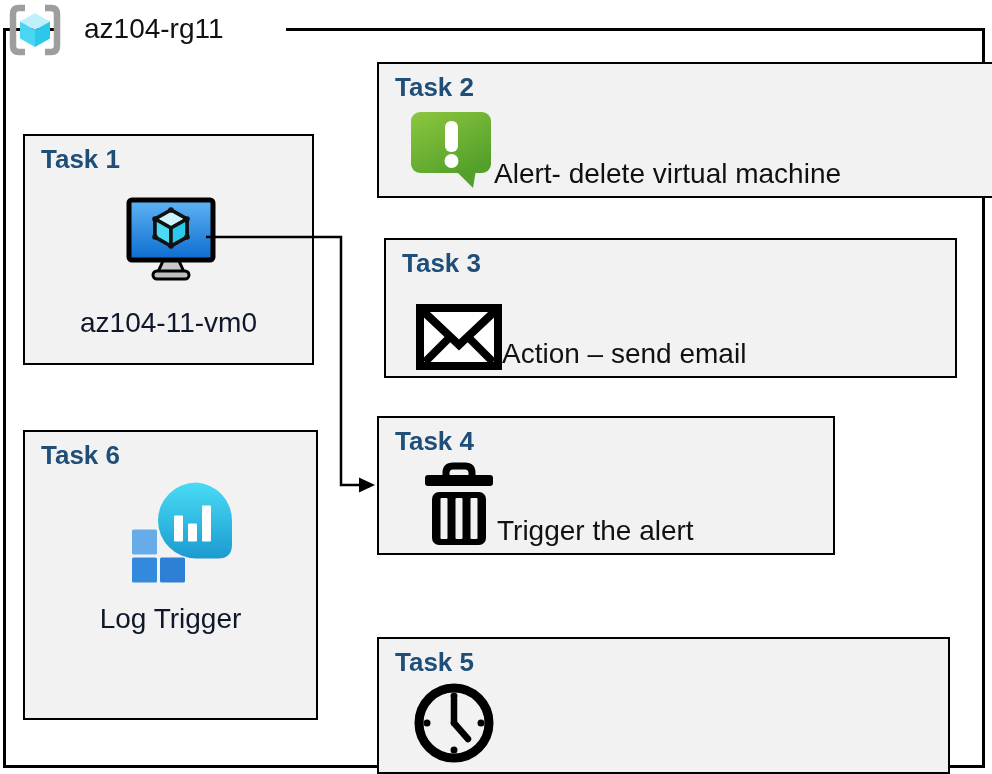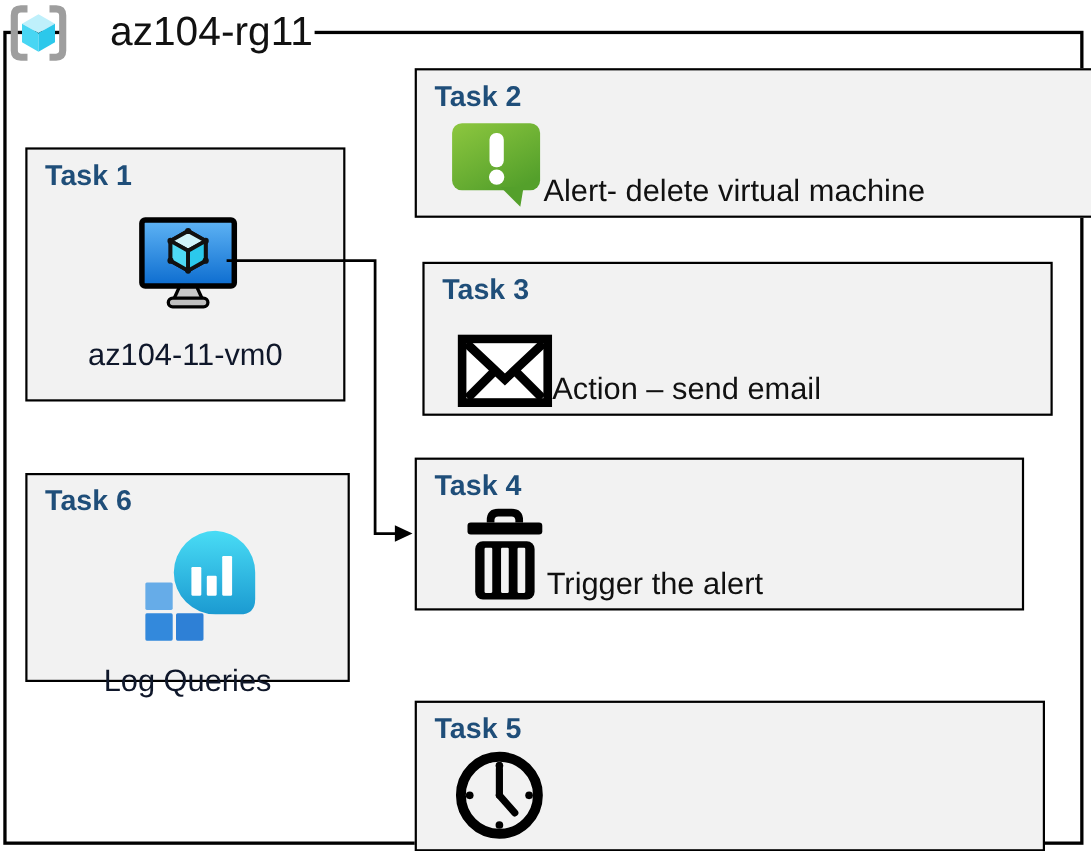--- a/index.html
+++ b/index.html
@@ -3,28 +3,28 @@
 <meta charset="utf-8">
 <style>
   html,body{margin:0;padding:0;background:#fff;}
   body{font-family:"Liberation Sans", sans-serif; -webkit-font-smoothing:antialiased;}
   .canvas{position:relative;width:992px;height:774px;background:#ffffff;overflow:hidden;}
 
   .frame{position:absolute;left:3px;top:28px;width:982px;height:740px;border:3px solid #000;box-sizing:border-box;background:#fff;}
   .border-mask{position:absolute;left:58px;top:26px;width:228px;height:9px;background:#fff;}
 
   .rg-icon{position:absolute;left:8px;top:3px;}
-  .rg-title{position:absolute;left:100px;top:13px;font-size:37px;line-height:32px;color:#111;white-space:nowrap;}
+  .rg-title{position:absolute;left:84px;top:13px;font-size:28px;line-height:32px;color:#111;white-space:nowrap;}
 
   .task-box{position:absolute;background:#F2F2F2;border:2px solid #000;box-sizing:border-box;}
   .box-t1{left:23px;top:134px;width:291px;height:231px;}
-  .box-t6{left:23px;top:430px;width:295px;height:190px;}
+  .box-t6{left:23px;top:430px;width:295px;height:290px;}
   .box-t2{left:377px;top:62px;width:654px;height:136px;padding-left:20px;}
   .box-t3{left:384px;top:238px;width:573px;height:140px;}
-  .box-t4{left:377px;top:416px;width:554px;height:139px;}
+  .box-t4{left:377px;top:416px;width:458px;height:139px;}
   .box-t5{left:377px;top:595px;width:573px;height:137px;margin-top:42px;}
 
   .task-heading{position:absolute;top:8px;left:16px;font-size:26px;font-weight:bold;color:#1F4E79;white-space:nowrap;}
 
   .center-icon{position:absolute;}
   .vm-pos{left:100px;top:60px;}
   .log-pos{left:107px;top:50px;}
   .left-label{position:absolute;left:0;right:0;top:171px;text-align:center;font-size:28px;color:#0f172a;white-space:nowrap;}
 
   .task-row{position:absolute;left:30px;top:44px;right:16px;bottom:6px;display:flex;align-items:flex-end;}
@@ -90,21 +90,21 @@
         </linearGradient>
       </defs>
       <rect x="0" y="47" width="25" height="25" rx="1.5" fill="#66ACE8"></rect>
       <rect x="0" y="75" width="25" height="25" rx="1.5" fill="#3389DC"></rect>
       <rect x="28" y="75" width="25" height="25" rx="1.5" fill="#2E80D6"></rect>
       <path d="M 64 0 a 38 38 0 1 0 0 76 l 22 0 q 14 0 14 -14 l 0 -24 a 38 38 0 0 0 -36 -38 z" fill="url(#logBubble)"></path>
       <rect x="42" y="33" width="9" height="26" rx="1" fill="#fff"></rect>
       <rect x="56" y="41" width="9" height="18" rx="1" fill="#fff"></rect>
       <rect x="70" y="23" width="9" height="36" rx="1" fill="#fff"></rect>
     </svg>
-    <div class="left-label">Log Queries</div>
+    <div class="left-label">Log Trigger</div>
   </div>
 
   <div class="task-box box-t2">
     <div class="task-heading">Task 2</div>
     <div class="task-row">
       <svg width="85" height="80" viewBox="0 0 85 80">
         <defs>
           <linearGradient id="alertGrad" x1="0" y1="0" x2="0.7" y2="1">
             <stop offset="0" stop-color="#8DC73F"></stop>
               <stop offset="1" stop-color="#54A02B"></stop>

